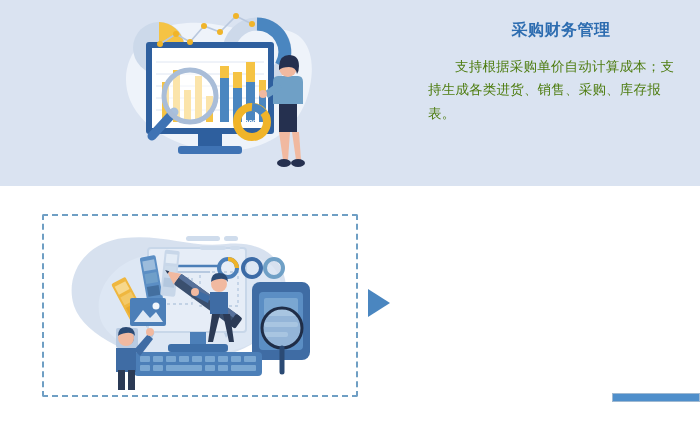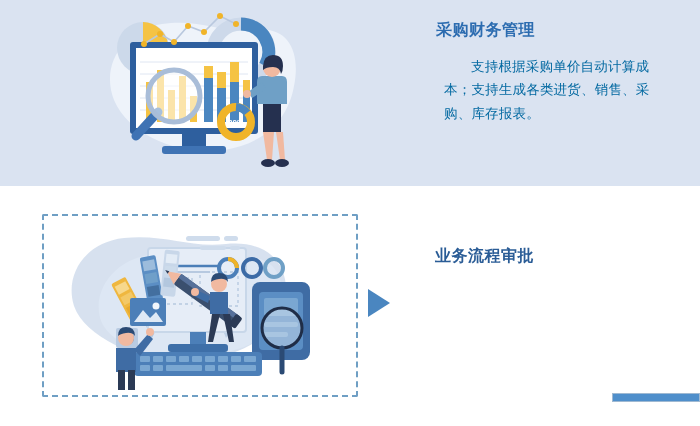--- a/index.html
+++ b/index.html
@@ -36,21 +36,21 @@
     left: 0;
     top: 186px;
     width: 700px;
     height: 240px;
     background: #ffffff;
   }
 
   
   .illus-1 {
     position: absolute;
-    left: 96px;
+    left: 112px;
     top: 4px;
     width: 205px;
     height: 172px;
   }
   .illus-2 {
     position: absolute;
     left: 60px;
     top: 222px;
     width: 290px;
     height: 168px;
@@ -85,33 +85,34 @@
     position: absolute;
   }
   .tb-1 { left: 428px; top: 20px; width: 250px; }
   .tb-2 { left: 427px; top: 246px; width: 255px; }
 
   .sec-title {
     font-size: 16px;
     font-weight: bold;
     color: #2c6cb0;
     letter-spacing: 0.5px;
-    margin: 0 0 16px 8px;
+    margin: 0 0 16px 16px;
     line-height: 1.2;
+    text-align: center;
   }
   .tb-2 .sec-title {
     color: #2a5c96;
     margin-bottom: 18px;
   }
 
   .sec-body {
     font-size: 13.5px;
-    color: #0369a1;
+    color: #4d7c0f;
     line-height: 1.72;
-    margin: 16px;
+    margin: 0;
     text-indent: 2em;
     letter-spacing: 0.2px;
   }
 
   
   .bottom-bar {
     position: absolute;
     left: 612px;
     top: 393px;
     width: 88px;
@@ -353,18 +354,17 @@
   </div>
 
   <div class="arrow-right"></div>
 
   <div class="text-block tb-1">
     <h2 class="sec-title">采购财务管理</h2>
     <p class="sec-body">支持根据采购单价自动计算成本；支持生成各类进货、销售、采购、库存报表。</p>
   </div>
 
   <div class="text-block tb-2">
-    <h2 class="sec-title">业务流程审批</h2>
   </div>
 
   <div class="bottom-bar"></div>
 
 </div>
 
 </body></html>

